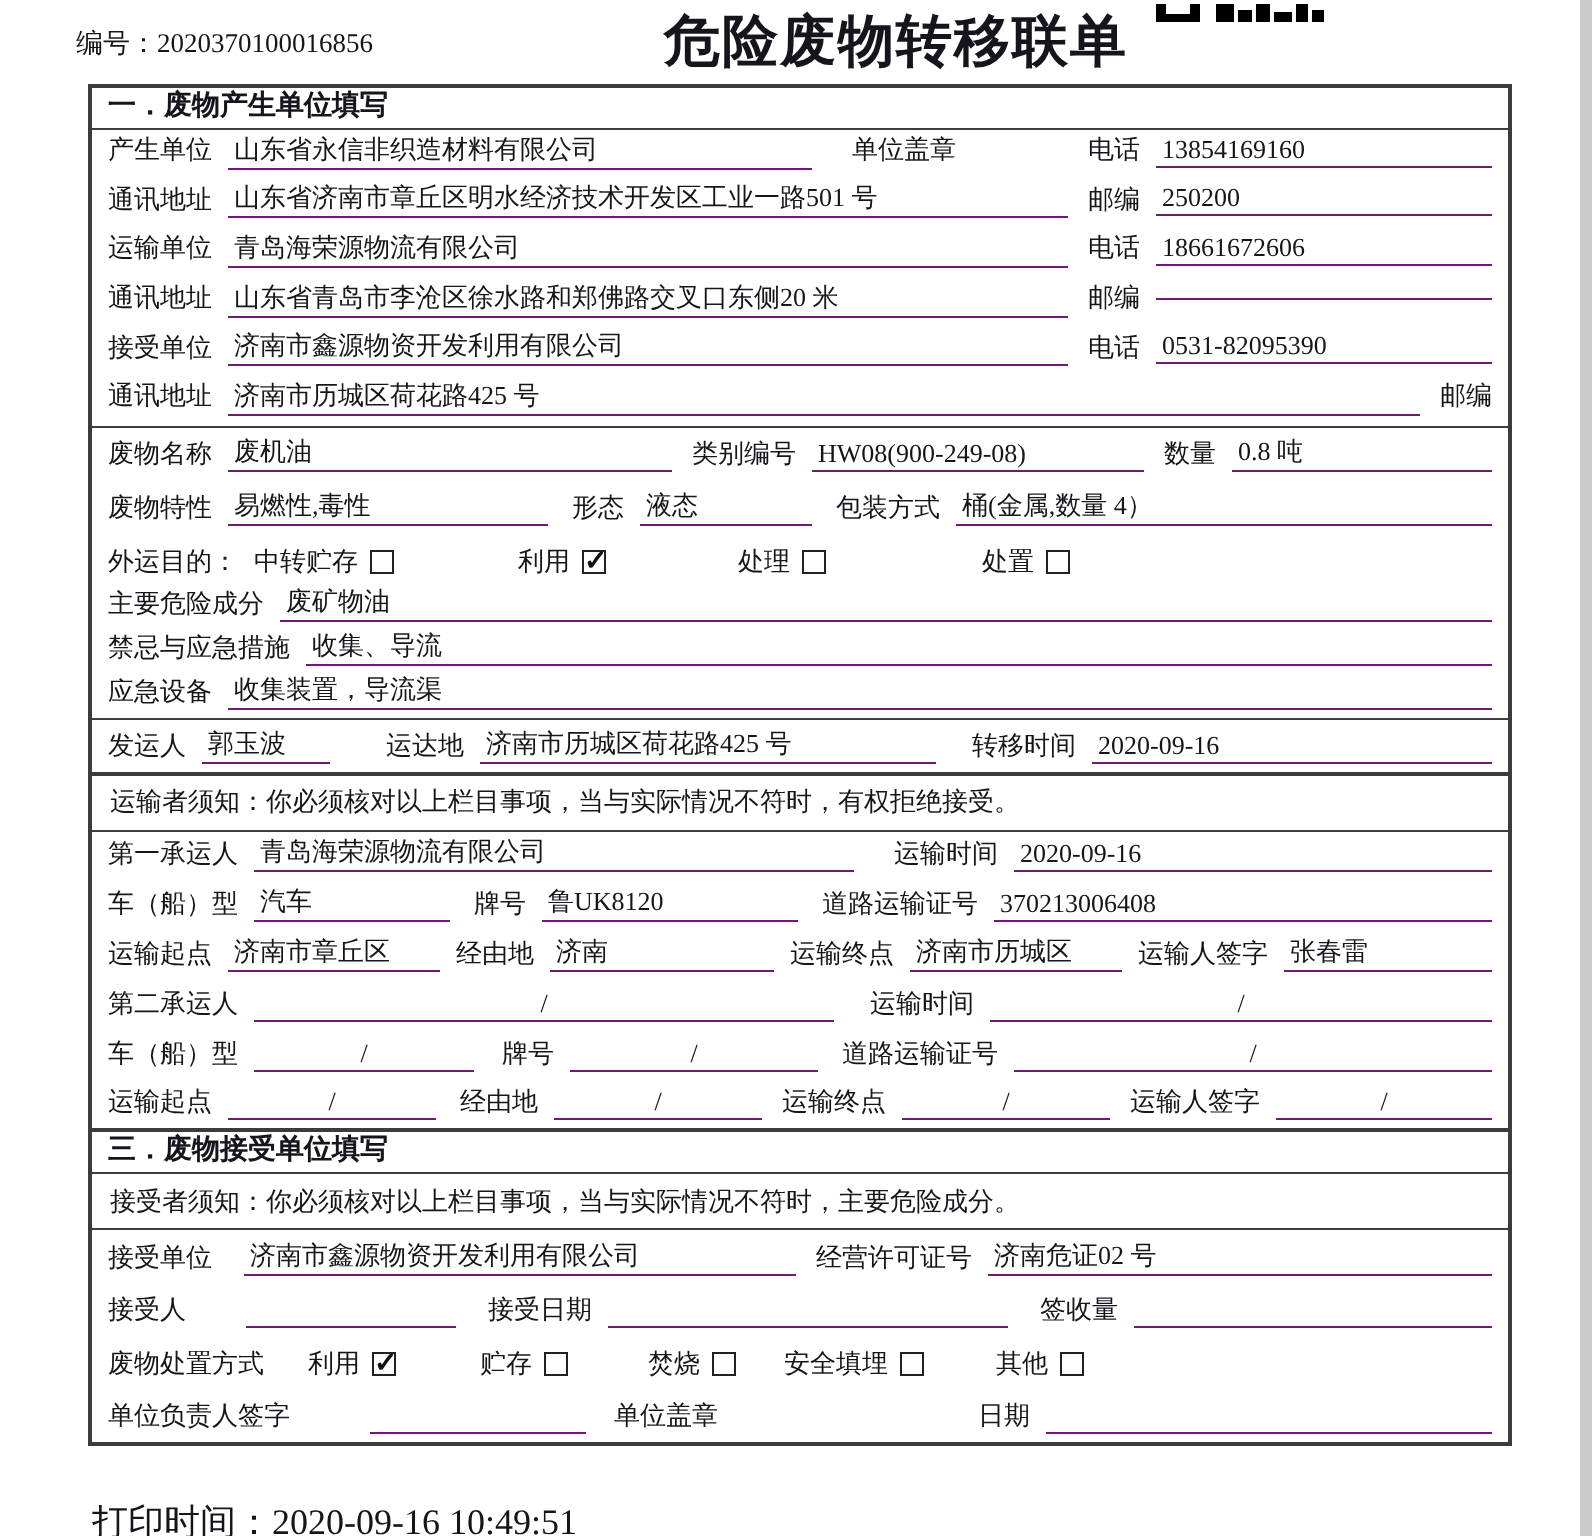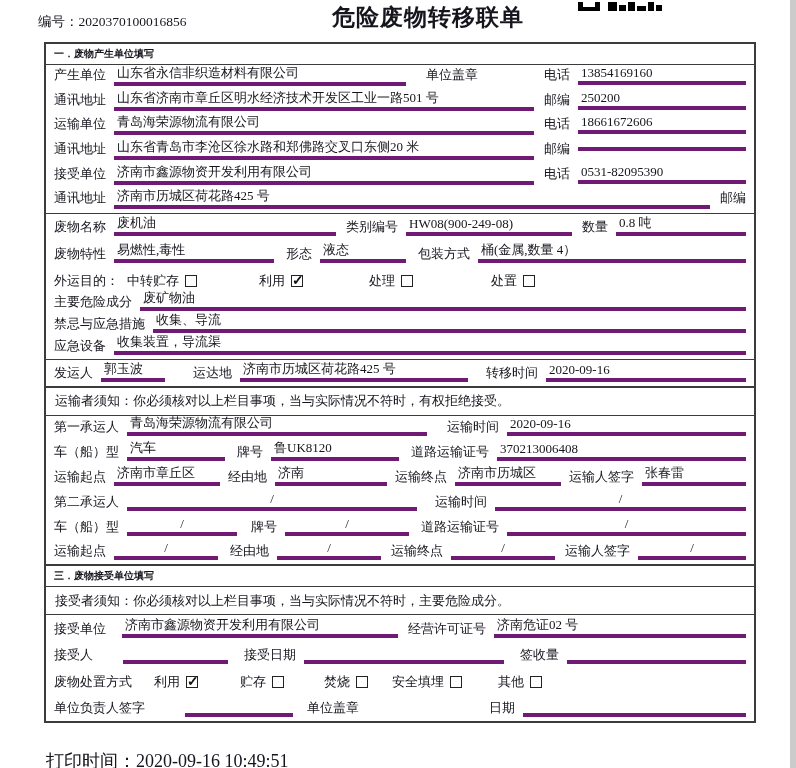--- a/index.html
+++ b/index.html
@@ -5,30 +5,30 @@
   * { margin:0; padding:0; box-sizing:border-box; }
   html,body { width:796px; height:768px; }
   body {
     position:relative; overflow:hidden; background:#ffffff;
     font-family:"Liberation Serif","DejaVu Serif",serif;
     color:#15151d; font-size:13px;
   }
   .right-strip { position:absolute; right:0; top:0; width:6px; height:768px; background:#cbcbcb; }
   .hdr { position:relative; height:42px; }
   .doc-no { position:absolute; left:38px; top:13px; font-size:13.5px; white-space:nowrap; }
-  .title { position:absolute; left:332px; top:2px; font-size:23px; font-weight:bold; letter-spacing:1px; white-space:nowrap; }
+  .title { position:absolute; left:332px; top:2px; font-size:28px; font-weight:bold; letter-spacing:1px; white-space:nowrap; }
   .qr { position:absolute; left:578px; top:0; }
   .tbl { position:absolute; left:44px; top:42px; width:712px; border:2px solid #3c3c3c; background:#fff; }
   .sec { border-top:0; }
   .sec + .sec { border-top:2px solid #3c3c3c; }
-  .sec-h { height:21px; line-height:20px; font-weight:bold; font-size:10px; padding-left:8px; border-bottom:1px solid #3c3c3c; }
+  .sec-h { height:21px; line-height:20px; font-weight:bold; font-size:14px; padding-left:8px; border-bottom:1px solid #3c3c3c; }
   .row { display:flex; align-items:flex-end; padding:0 8px; }
   .row > * { margin-bottom:4px; }
   .lbl { white-space:nowrap; flex:none; }
-  .val { border-bottom:4px solid #701a75; white-space:nowrap; overflow:hidden; margin-left:8px; padding:0 3px; flex-grow:0; flex-shrink:0; }
+  .val { border-bottom:1px solid #701a75; white-space:nowrap; overflow:hidden; margin-left:8px; padding:0 3px; flex-grow:0; flex-shrink:0; }
   .fill { flex:1 1 auto; }
   .ctr { text-align:center; }
   .rA { height:24.6px;align-items:center; } .rB { height:27px; } .rC { height:21.7px; }
   .rD { height:24.8px; } .rE { height:26.5px; }
   .bt { border-top:1px solid #3c3c3c; }
   .notice { height:28px; display:flex; align-items:center; padding-left:9px; border-bottom:1px solid #3c3c3c; }
   .opt { display:flex; align-items:center; flex:none; }
   .cb { display:inline-block; width:12px; height:12px; border:1.5px solid #222; margin-left:6px; position:relative; flex:none; }
   .cb.checked::after { content:"\2713"; position:absolute; left:0px; top:-4px; font-size:14px; font-weight:bold; color:#111; }
   .footer { position:absolute; left:46px; top:749px; font-size:18px; white-space:nowrap; }

